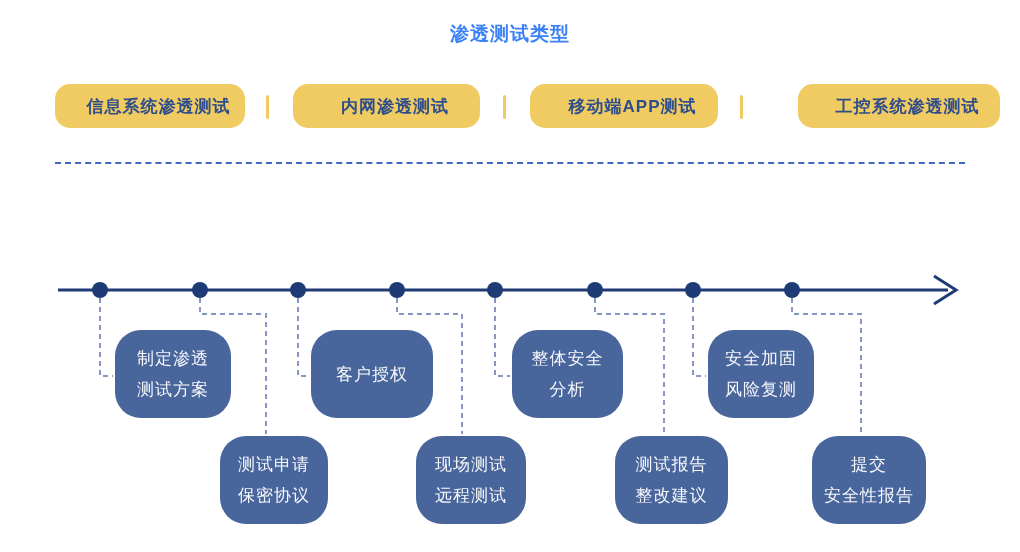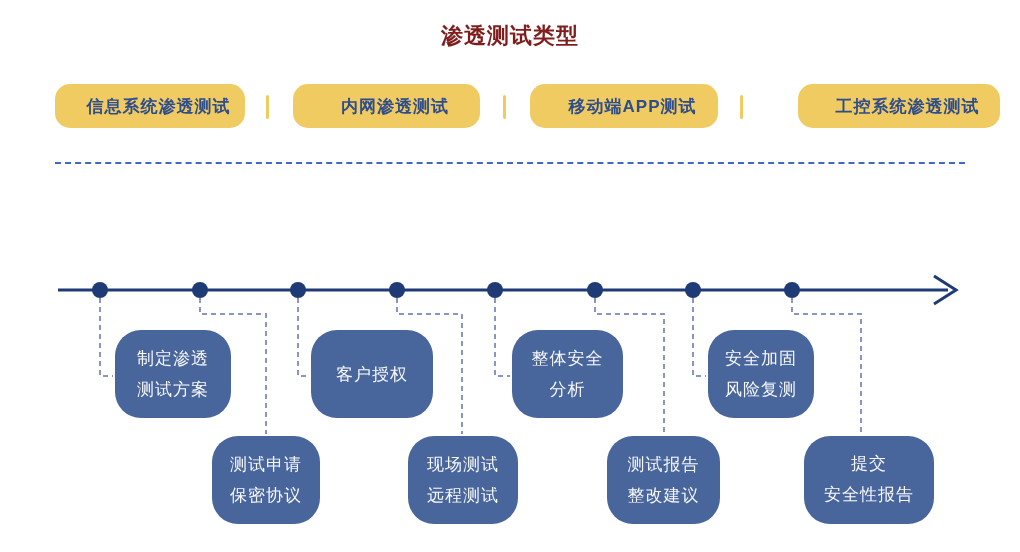--- a/index.html
+++ b/index.html
@@ -13,23 +13,23 @@
     width: 1020px;
     height: 552px;
     background: #ffffff;
     overflow: hidden;
   }
   .section-title {
     position: absolute;
     left: 0;
     width: 1020px;
     text-align: center;
-    font-size: 22px;
+    font-size: 19px;
     font-weight: bold;
-    color: #7f1d1d;
+    color: #3b82f6;
     letter-spacing: 1px;
   }
   .title-types { top: 21px; }
   .title-flow  { top: 196px; }
 
   
   .type-pill {
     position: absolute;
     top: 84px;
     height: 44px;
@@ -90,29 +90,29 @@
     justify-content: center;
     text-align: center;
     box-sizing: border-box;
   }
   .step-box .line {
     display: block;
     line-height: 31px;
     white-space: nowrap;
   }
   .row-upper { top: 100px; height: 88px; }
-  .row-lower { top: 206px; height: 88px; }
+  .row-lower { top: 206px; height: 88px; margin-left: 8px; }
   .b1 { left: 115px; width: 116px; }
   .b2 { left: 212px; width: 108px; }
   .b3 { left: 311px; width: 122px; text-align: right; }
   .b4 { left: 408px; width: 110px; }
   .b5 { left: 512px; width: 111px; }
   .b6 { left: 607px; width: 113px; }
   .b7 { left: 708px; width: 106px; }
-  .b8 { left: 804px; width: 130px; font-family: Liberation Mono, monospace; }
+  .b8 { left: 804px; width: 114px; }
   .s1 { left: 266px; }
   .s2 { left: 503px; }
   .s3 { left: 740px; }
   .t1 { left: 55px;  width: 190px; }
   .t2 { left: 293px; width: 187px; }
   .t3 { left: 530px; width: 188px; }
   .t4 { left: 765px; width: 202px; margin-left: 33px; }
 </style>
 </head>
 <body>

